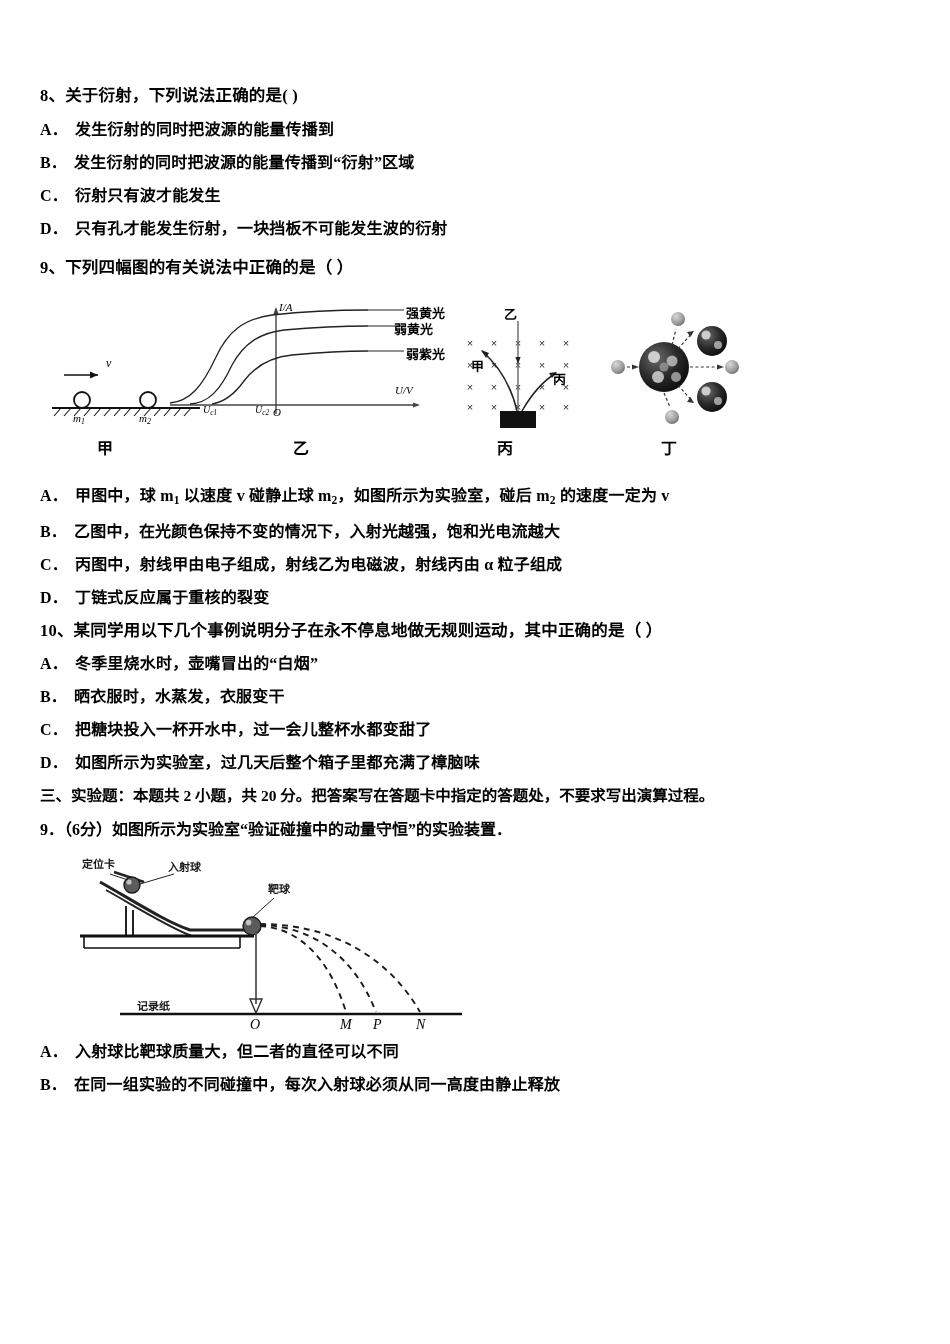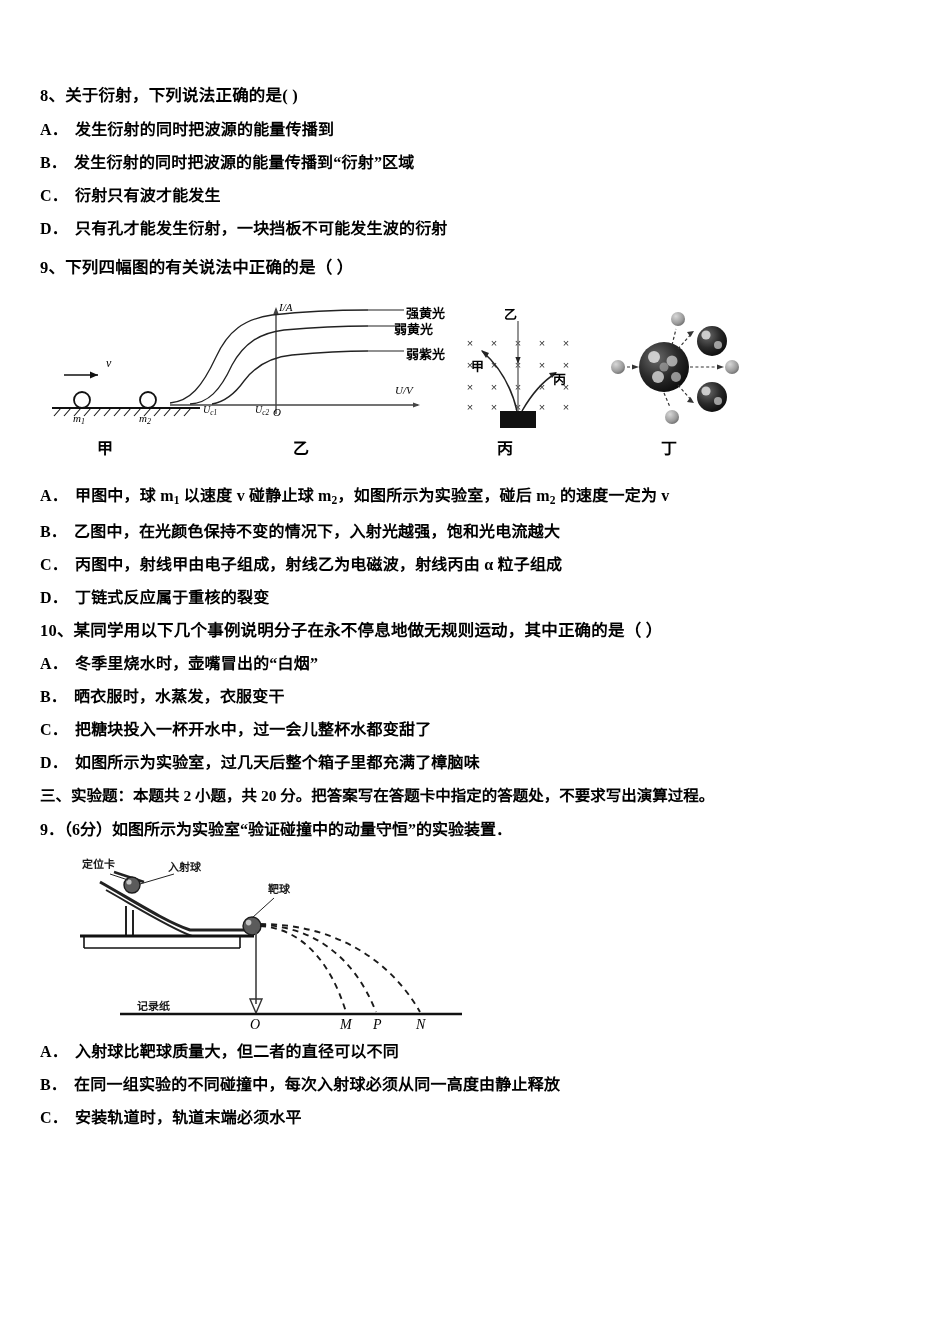--- a/index.html
+++ b/index.html
@@ -378,19 +378,16 @@
         <span class="pt-label" style="left:333px;top:163px;">P</span>
         <span class="pt-label" style="left:376px;top:163px;">N</span>
       </div>
 
       <p class="opt">
         <span class="tag">A．</span><span>入射球比靶球质量大，但二者的直径可以不同</span>
       </p>
       <p class="opt">
         <span class="tag">B．</span><span>在同一组实验的不同碰撞中，每次入射球必须从同一高度由静止释放</span>
       </p>
-      <p class="opt">
-        <span class="tag">C．</span><span>安装轨道时，轨道末端必须水平</span>
-      </p>
     </div>
 
   </div>
 </div>
 
 </body></html>

